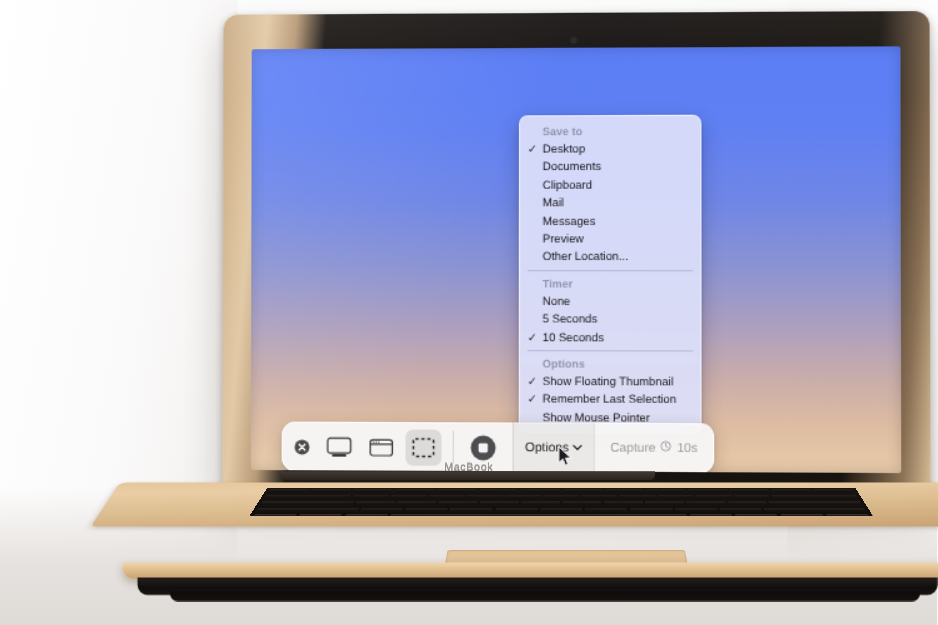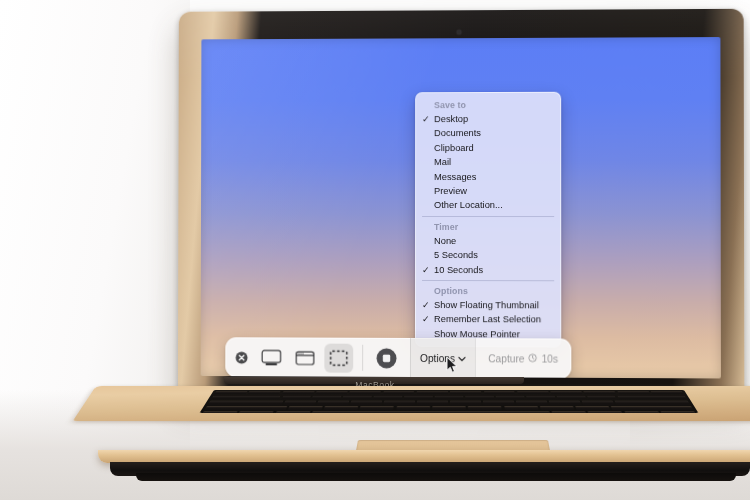--- a/index.html
+++ b/index.html
@@ -175,21 +175,20 @@
   }
   .dark-edge2{
     position:absolute; left:40px; top:95px; width:600px; height:8px;
     background:linear-gradient(180deg,#0d0b0a 0%,#16120f 100%);
     border-radius:0 0 6px 6px;
   }
   .macbook-word{
     position:absolute; left:0; right:0; top:368px; text-align:center;
     font-size:8.6px; letter-spacing:.5px; color:#9e9890;
     text-shadow:0 .5px 0 rgba(0,0,0,.5);
-    margin-top:12px;
   }
   .hinge{
     position:absolute; left:224px; top:377px; width:300px; height:7px;
     background:linear-gradient(180deg,#443a33 0%,#2a231e 100%);
     border-radius:0 0 4px 4px;
   }
 </style>
 </head>
 <body>
 

